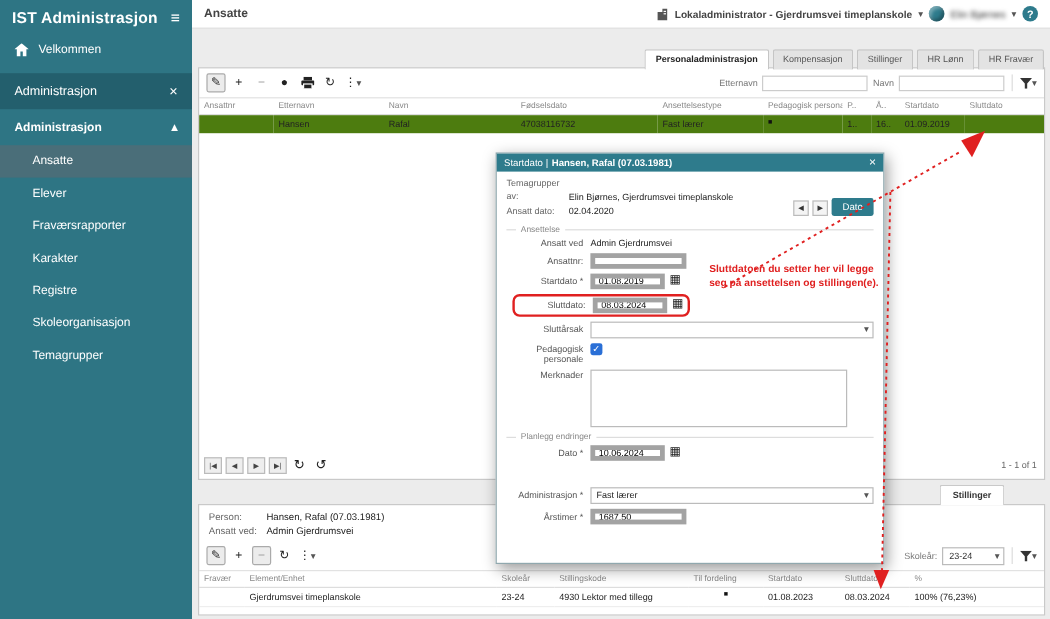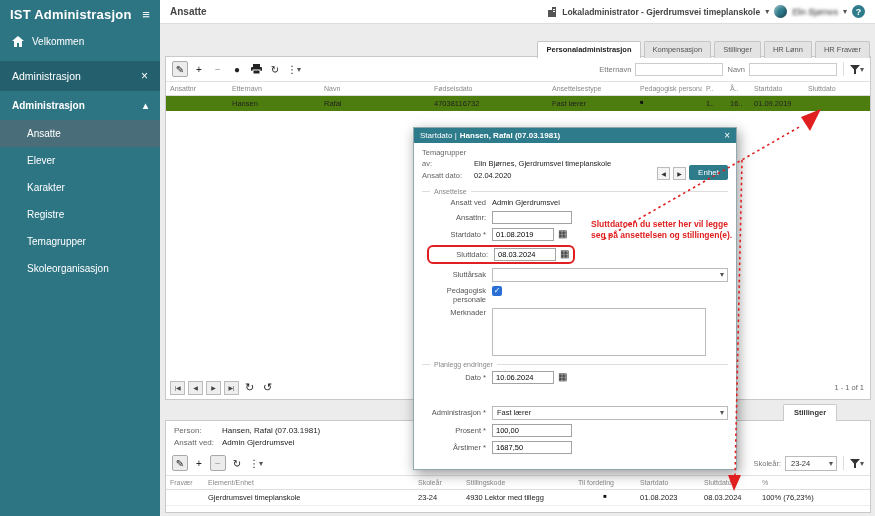--- a/index.html
+++ b/index.html
@@ -80,21 +80,21 @@
   .mi-actions { margin-left:auto; display:flex; align-items:flex-end; gap:3px; padding-bottom:1px; }
   .navbtn { width:13px; height:13px; border:1px solid #bbb; background:#f4f4f4; font-size:6px; color:#333; display:flex; align-items:center; justify-content:center; cursor:pointer; padding:0; font-family:inherit; }
   .savebtn { background:#2e7b8c; color:#fff; border:none; font-size:8px; padding:3px 9px; border-radius:2px; cursor:pointer; font-family:inherit; }
 
   .sect-line { border-top:1px solid #ddd; margin:8px 8px 6px; position:relative; }
   .sect-label { position:absolute; left:8px; top:-4px; background:#fff; padding:0 4px; font-size:7px; color:#888; line-height:1; }
 
   .frow { display:flex; align-items:center; margin:4px 8px 4px 0; }
   .frow.top { align-items:flex-start; }
   .flabel { width:78px; text-align:right; color:#555; font-size:7.5px; padding-right:6px; flex:none; line-height:1.2;padding-left:16px; }
-  .minput { height:13px; border:1px solid #a3a3a3; font-size:7.5px; padding:0 3px; font-family:inherit; }
+  .minput { height:13px; border:4px solid #a3a3a3; font-size:7.5px; padding:0 3px; font-family:inherit; }
   .w-date { width:62px; }
   .w-sm { width:80px; }
   .cal { font-size:10px; color:#1a1a1a; margin-left:4px; line-height:1; }
   .msel { flex:1; height:14px; border:1px solid #bbb; display:flex; align-items:center; justify-content:space-between; font-size:7.5px; padding:0 3px 0 4px; color:#222; cursor:pointer; background:#fff; }
   .msel .chev { color:#555; }
   .mcheck { width:10px; height:10px; background:#2a6fd6; border-radius:2px; color:#fff; font-size:8px; line-height:10px; text-align:center; cursor:pointer; }
   .mtext { width:214px; height:48px; border:1px solid #bbb; resize:none; font-family:inherit; font-size:7.5px; }
   .highlight { border:2px solid #e02020; border-radius:6px; padding:1px 4px 1px 2px; margin-left:13px; display:inline-flex; align-items:center; }
   .highlight .flabel { width:63px; }
   .gap { height:14px; }
@@ -122,24 +122,25 @@
     <div class="sb-section">
       <span>Administrasjon</span>
       <span class="sb-x">×</span>
     </div>
     <div class="sb-group">
       <span>Administrasjon</span>
       <span>▴</span>
     </div>
     <div class="sb-sub selected">Ansatte</div>
     <div class="sb-sub">Elever</div>
+    <div class="sb-sub">Fraværsrapporter</div>
     <div class="sb-sub">Karakter</div>
     <div class="sb-sub">Registre</div>
+    <div class="sb-sub">Skoleorganisasjon</div>
     <div class="sb-sub">Temagrupper</div>
-    <div class="sb-sub">Skoleorganisasjon</div>
   </div>
 
   <div class="topbar">
     <span class="page-title">Ansatte</span>
     <div class="tb-right">
       <svg width="10" height="10" viewBox="0 0 10 10">
           <path d="M1 10 V3 H5 V10 M5 10 V0 H9 V10 Z" fill="#555"></path>
           <rect x="6" y="2" width="2" height="1" fill="#fff"></rect>
           <rect x="6" y="4" width="2" height="1" fill="#fff"></rect>
         </svg>
@@ -289,21 +290,21 @@
       <span class="modal-close">×</span>
     </div>
     <div class="modal-info">
       <div class="mi-rows">
         <div><span class="mi-label">Temagrupper av:</span><span class="mi-val">Elin Bjørnes, Gjerdrumsvei timeplanskole</span></div>
         <div><span class="mi-label">Ansatt dato:</span><span class="mi-val">02.04.2020</span></div>
       </div>
       <div class="mi-actions">
         <button class="navbtn">◀</button>
         <button class="navbtn">▶</button>
-        <button class="savebtn">Enhet</button>
+        <button class="savebtn">Dato</button>
       </div>
     </div>
 
     <div class="sect-line">
       <span class="sect-label">Ansettelse</span>
     </div>
 
     <div class="frow">
       <span class="flabel">Ansatt ved</span>
       <span style="font-size:7.5px;color:#222;">Admin Gjerdrumsvei</span>
@@ -349,24 +350,20 @@
       <input class="minput w-date" value="10.06.2024" style="">
       <span class="cal">▦</span>
     </div>
     <div class="gap"></div>
     <div class="frow">
       <span class="flabel">Administrasjon *</span>
       <span class="msel">
         <span>Fast lærer</span>
         <span class="chev">▾</span>
       </span>
-    </div>
-    <div class="frow">
-      <span class="flabel">Prosent *</span>
-      <input class="minput w-sm" value="100,00" style="">
     </div>
     <div class="frow">
       <span class="flabel">Årstimer *</span>
       <input class="minput w-sm" value="1687,50" style="">
     </div>
   </div>
 
   <svg class="anno-svg">
     <line x1="604" y1="239" x2="801" y2="126" stroke="#e02020" stroke-width="1.6" stroke-dasharray="2.5,3.2"></line>
     <polygon points="821,109 801,117 810,131" fill="#e02020"></polygon>

